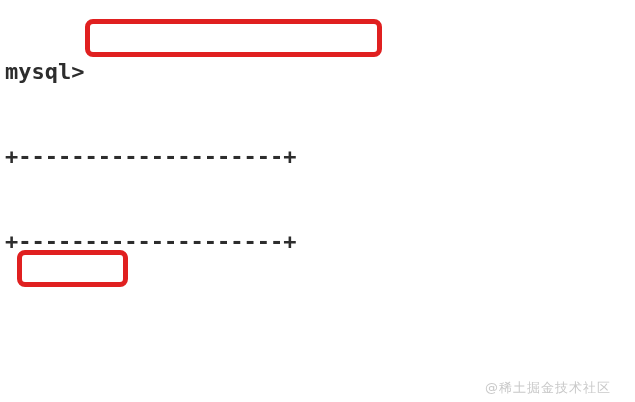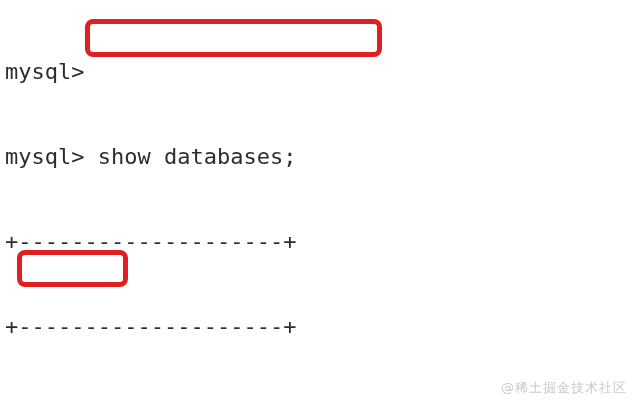--- a/index.html
+++ b/index.html
@@ -20,20 +20,21 @@
     left: 5px;
     right: 0;
     font-size: 22px;
     line-height: 28.4px;
     color: #2d2d2d;
     white-space: pre;
   }
   .line {
     height: 28.4px;
     white-space: pre;
+    font-weight: bold;
   }
   .hl-box {
     position: absolute;
     border: 5px solid #e02020;
     border-radius: 8px;
     box-sizing: border-box;
     background: transparent;
     pointer-events: none;
   }
   .hl-command {
@@ -43,34 +44,33 @@
     height: 38px;
   }
   .hl-test {
     left: 17px;
     top: 250px;
     width: 111px;
     height: 37px;
   }
   .watermark {
     position: absolute;
-    right: 8px;
+    right: 24px;
     bottom: 5px;
     font-family: "DejaVu Sans", "Liberation Sans", sans-serif;
     font-size: 13px;
     color: #c9c9c9;
     letter-spacing: 1px;
   }
 </style>
 </head>
 <body>
 
 <div class="terminal">
   <div class="line">mysql&gt;</div>
-  <div class="line"><span>mysql&gt; </span><span>show databases;</span></div>
   <div class="line">+--------------------+</div>
   <div class="line">+--------------------+</div>
   
   
   
   
   
   
   
   

